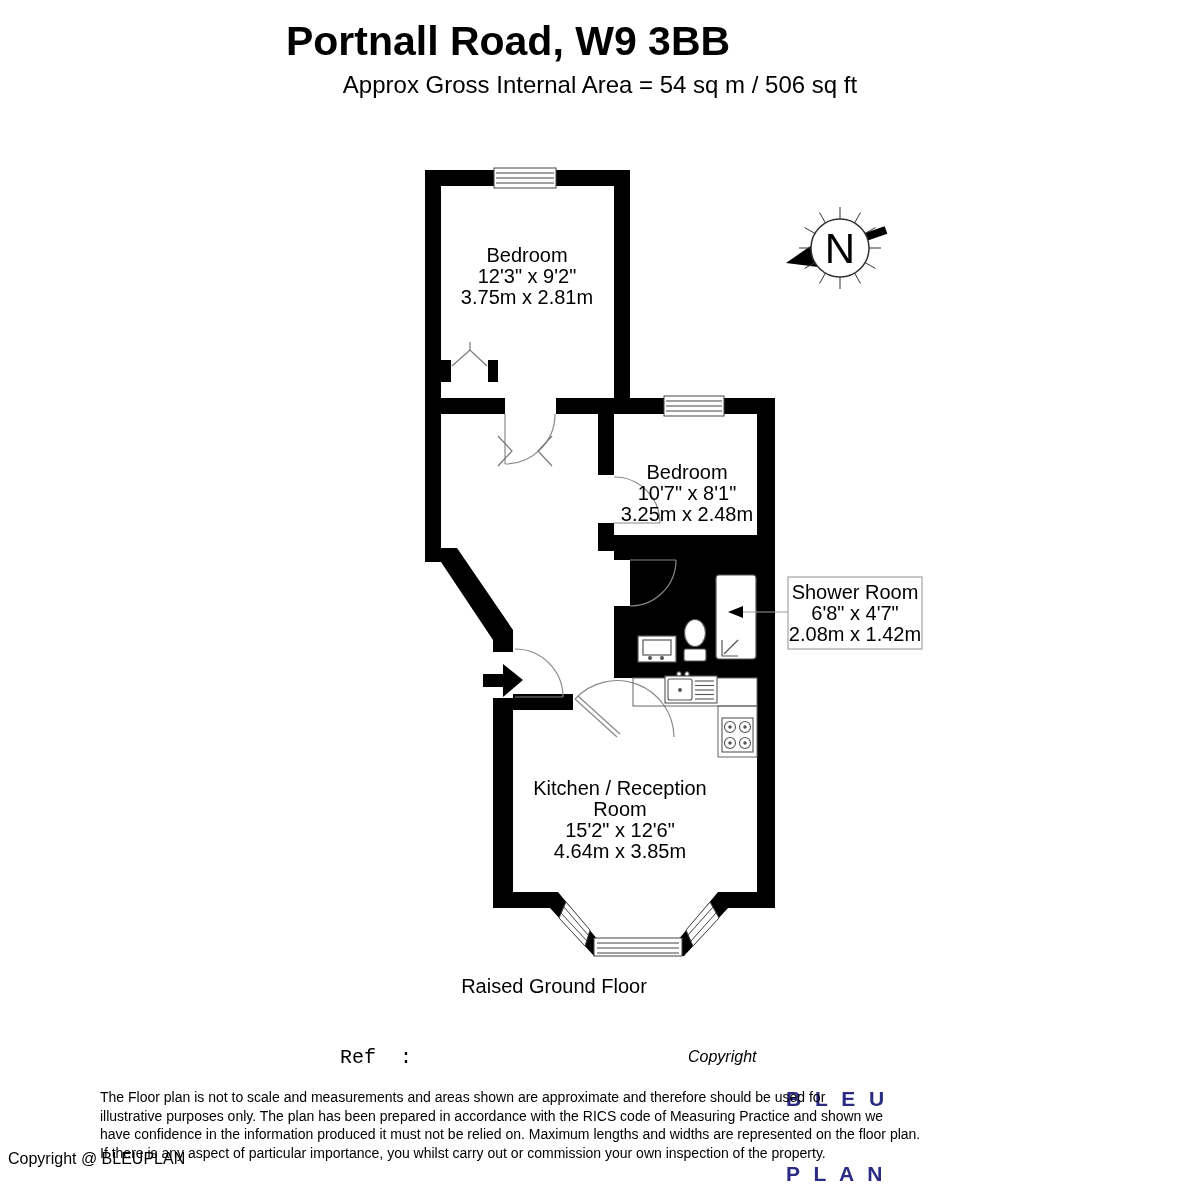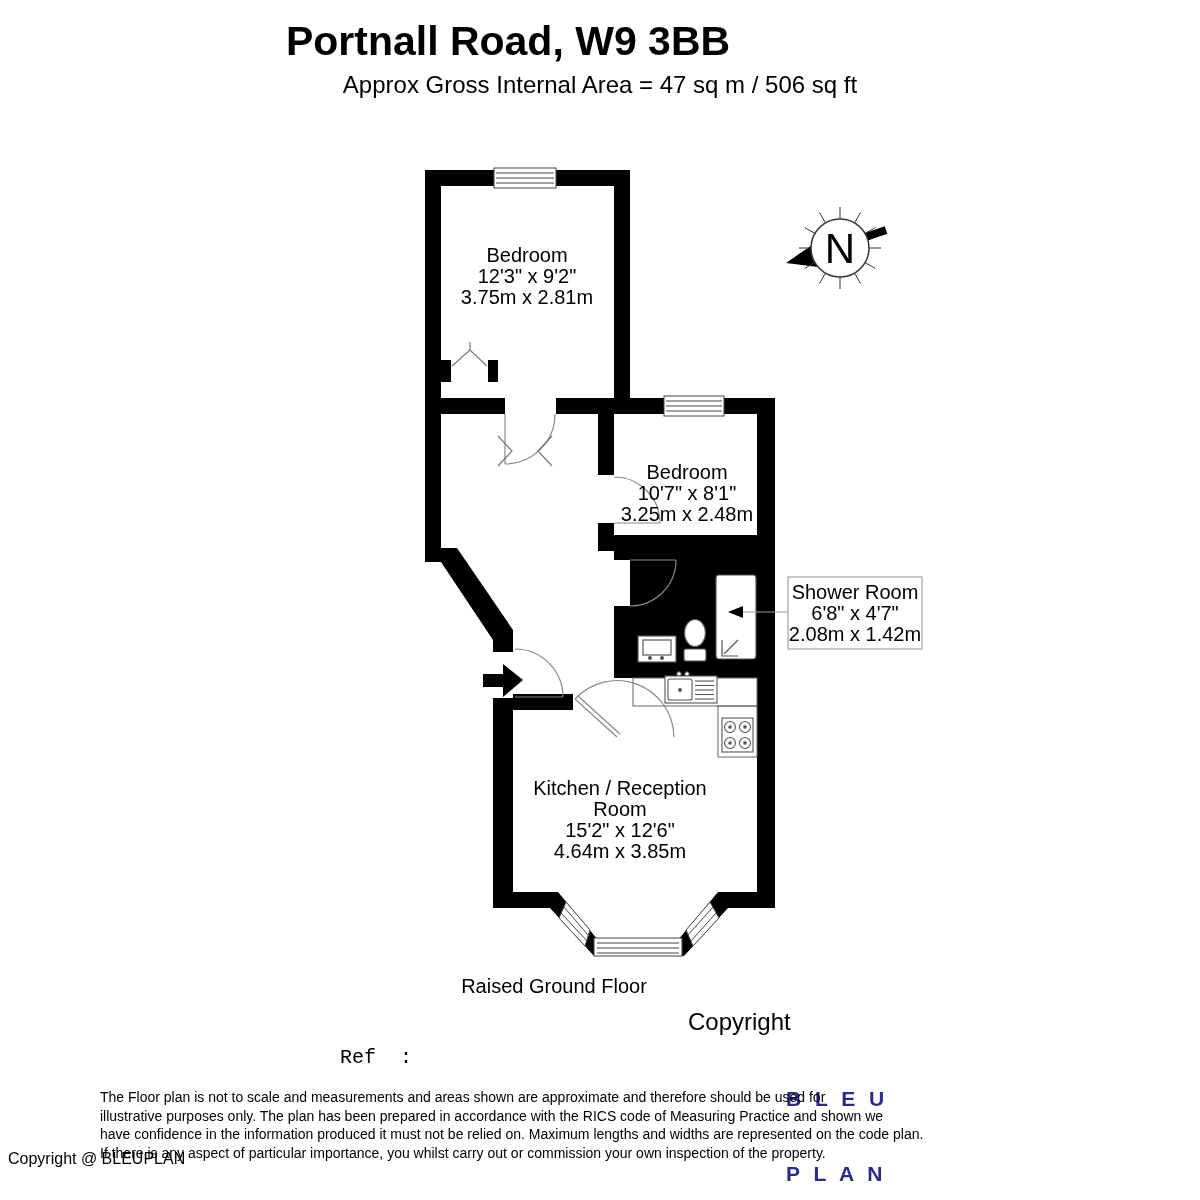--- a/index.html
+++ b/index.html
@@ -3,36 +3,36 @@
 <meta charset="utf-8">
 <style>
   html,body{margin:0;padding:0;background:#ffffff;width:1200px;height:1200px;
     font-family:"Liberation Sans", sans-serif;color:#000;overflow:hidden;}
   .abs{position:absolute;}
   #stage{position:relative;width:1200px;height:1200px;background:#fff;}
   .title{top:18px;left:0;width:1016px;text-align:center;font-size:41px;font-weight:bold;letter-spacing:0px;}
   .subtitle{top:71px;left:0;width:1200px;text-align:center;font-size:24px;}
   .floorlabel{top:975px;left:0;width:1108px;text-align:center;font-size:20px;}
   .refline{top:1046px;left:340px;font-size:20px;white-space:pre;font-family:Liberation Mono, monospace;}
-  .copyline{top:1008px;left:688px;font-size:24px;}
+  .copyline{top:1048px;left:688px;font-size:16px;font-style:italic;}
   .logo{top:1036px;left:786px;font-size:21px;font-weight:bold;color:#2b2b84;
     letter-spacing:4px;line-height:25px;white-space:pre;}
   .disclaimer{top:1088px;left:100px;width:1000px;text-align:left;font-size:14px;line-height:18.5px;}
   .copybottom{top:1150px;left:8px;width:1200px;text-align:left;font-size:16px;}
   svg text{font-family:"Liberation Sans", sans-serif;fill:#000;}
   .roomtxt{font-size:20px;}
   .ntxt{font-size:42px;}
 </style>
 </head>
 <body>
 
 <div id="stage">
 
   <div class="abs title">Portnall Road, W9 3BB</div>
-  <div class="abs subtitle">Approx Gross Internal Area = 47 sq m / 506 sq ft</div>
+  <div class="abs subtitle">Approx Gross Internal Area = 54 sq m / 506 sq ft</div>
 
   <svg class="abs" style="top:0;left:0;" width="1200" height="1200" viewBox="0 0 1200 1200">
 
     <polygon fill="#000" points="425,170 630,170 630,398 775,398 775,908 728,908 684,956 594,956 550,908 493,908 493,640 441,562 425,562"></polygon>
 
     <rect x="441" y="186" width="173" height="212" fill="#fff"></rect>
     <rect x="614" y="414" width="143" height="121" fill="#fff"></rect>
     <polygon fill="#fff" points="441,414 598,414 598,551 614,551 614,694 513,694 513,630 457,548 441,548"></polygon>
     <rect x="573" y="678" width="41" height="32" fill="#fff"></rect>
     <polygon fill="#fff" points="513,710 614,710 614,678 757,678 757,892 718,892 678,940 598,940 558,892 513,892"></polygon>
@@ -207,18 +207,18 @@
 
   <div class="abs refline">Ref  :</div>
   <div class="abs copyline">Copyright</div>
   <div class="abs logo">
     <div>B L E U</div>
     <div>P L A N</div>
   </div>
   <div class="abs disclaimer">
     <div>The Floor plan is not to scale and measurements and areas shown are approximate and therefore should be used for</div>
     <div>illustrative purposes only. The plan has been prepared in accordance with the RICS code of Measuring Practice and shown we</div>
-    <div>have confidence in the information produced it must not be relied on. Maximum lengths and widths are represented on the code plan.</div>
+    <div>have confidence in the information produced it must not be relied on. Maximum lengths and widths are represented on the floor plan.</div>
     <div>If there is any aspect of particular importance, you whilst carry out or commission your own inspection of the property.</div>
   </div>
   <div class="abs copybottom">Copyright @ BLEUPLAN</div>
 
 </div>
 
 </body></html>

